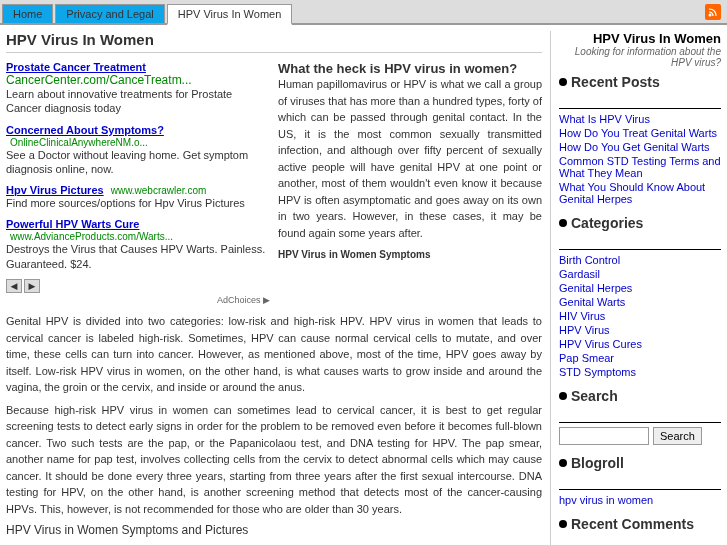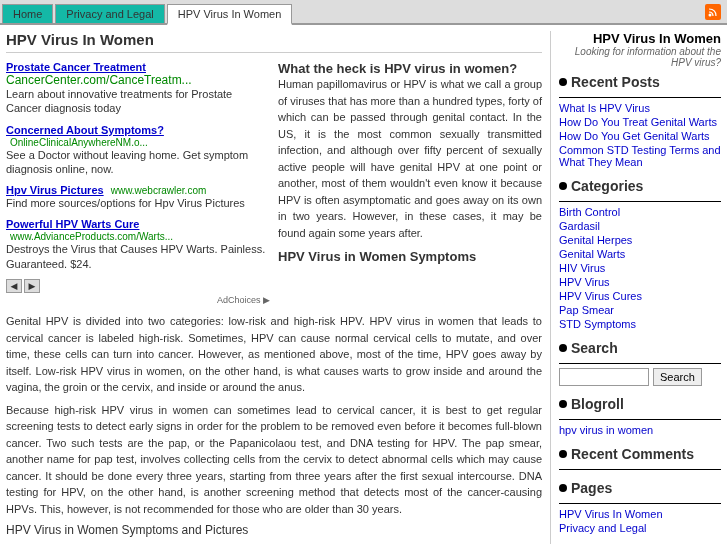--- a/index.html
+++ b/index.html
@@ -12,21 +12,21 @@
       border-bottom: 2px solid #999;
       padding-top: 4px;
       padding-left: 2px;
       background: #ddd;
       position: relative;
     }
     .tab {
       padding: 3px 10px;
       border: 1px solid #999;
       border-bottom: none;
-      background: #14b8a6;
+      background: #0ea5e9;
       font-size: 11px;
       cursor: pointer;
       margin-right: 2px;
       color: #333;
     }
     .tab.active {
       background: #fff;
       border-bottom: 2px solid #fff;
       margin-bottom: -2px;
       z-index: 1;
@@ -139,21 +139,21 @@
     }
 
     .article-text {
       font-size: 11px;
       line-height: 1.5;
       text-align: justify;
       color: #333;
     }
 
     .symptoms-title {
-      font-size: 13px;
+      font-size: 10px;
       font-weight: bold;
       margin: 8px 0 4px 0;
     }
 
     .body-text {
       font-size: 11px;
       line-height: 1.5;
       text-align: justify;
       margin-bottom: 6px;
     }
@@ -186,21 +186,21 @@
       font-size: 10px;
       color: #666;
       font-style: italic;
     }
 
     .sidebar-section-title {
       font-size: 14px;
       font-weight: bold;
       border-bottom: 1px solid #000;
       margin-bottom: 4px;
-      padding-bottom: 7px;
+      padding-bottom: 18px;
       display: flex;
       align-items: center;
       gap: 4px;
     }
 
     .bullet-dot {
       width: 8px;
       height: 8px;
       background: #000;
       border-radius: 50%;
@@ -323,20 +323,21 @@
 
     <div class="sidebar-section">
       <div class="sidebar-section-title">
         <span class="bullet-dot"></span>
         <span>Recent Posts</span>
       </div>
       <a class="sidebar-link" href="#">What Is HPV Virus</a>
       <a class="sidebar-link" href="#">How Do You Treat Genital Warts</a>
       <a class="sidebar-link" href="#">How Do You Get Genital Warts</a>
       <a class="sidebar-link" href="#">Common STD Testing Terms and What They Mean</a>
+      <a class="sidebar-link" href="#">What You Should Know About Genital Herpes</a>
     </div>
 
     <div class="sidebar-section">
       <div class="sidebar-section-title">
         <span class="bullet-dot"></span>
         <span>Categories</span>
       </div>
       <a class="sidebar-link" href="#">Birth Control</a>
       <a class="sidebar-link" href="#">Gardasil</a>
       <a class="sidebar-link" href="#">Genital Herpes</a>

